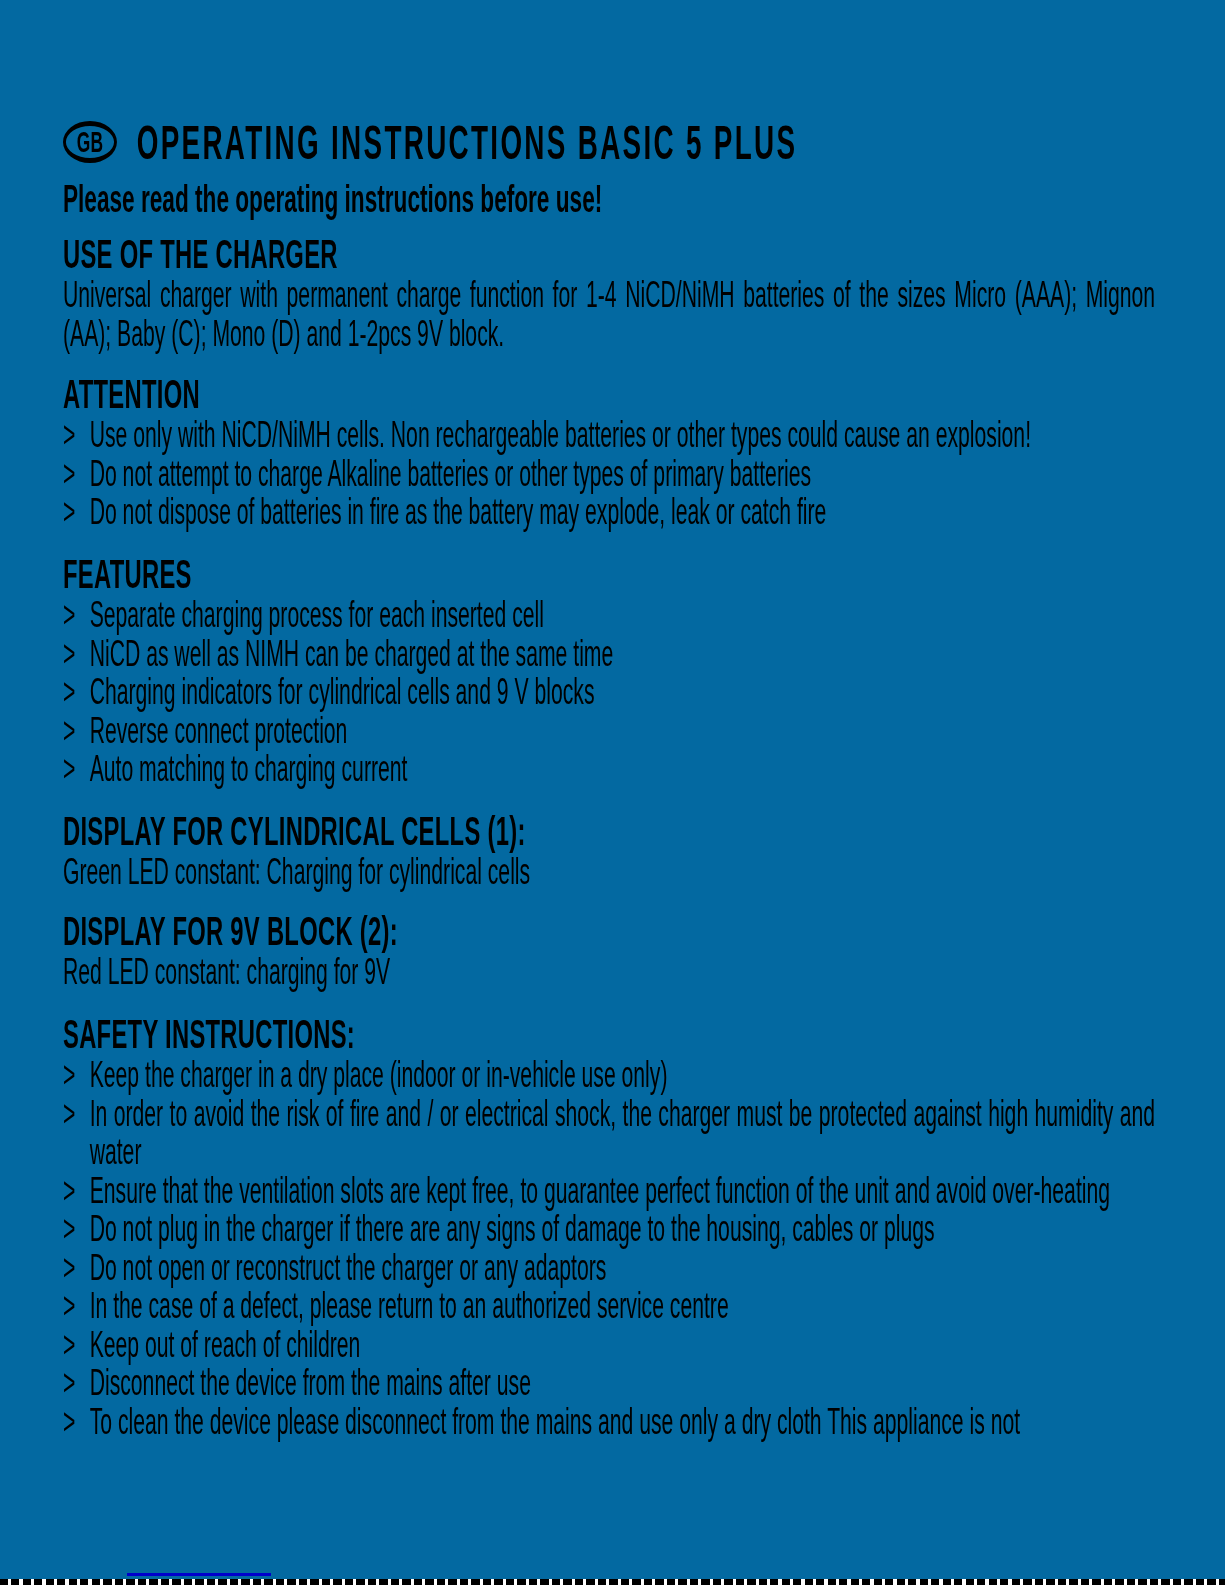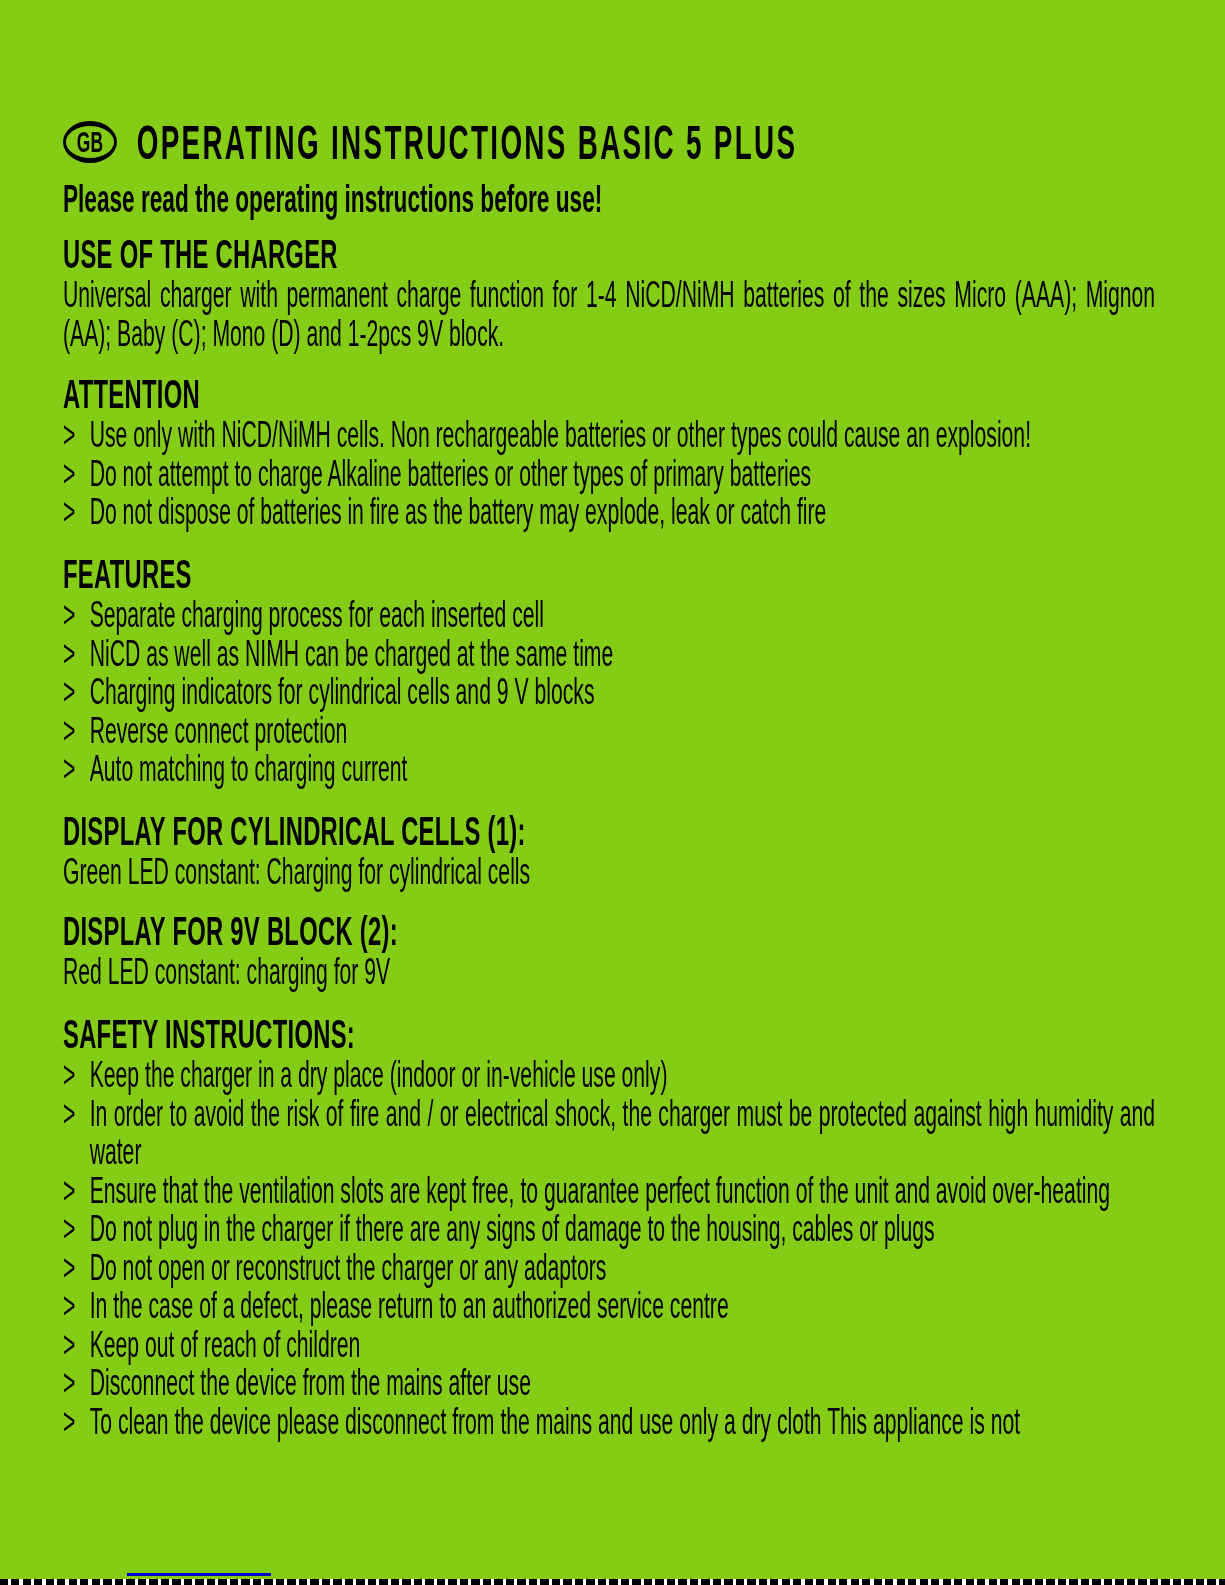--- a/index.html
+++ b/index.html
@@ -6,21 +6,21 @@
   body {
     width: 1225px; height: 1585px;
     background: #ffffff;
     font-family: "Liberation Sans", "DejaVu Sans", sans-serif;
     color: #000000;
     overflow: hidden;
   }
   .page {
     position: relative;
     width: 1225px; height: 1585px;
-    background: #84cc16;
+    background: #0369a1;
     overflow: hidden;
   }
   
   .content {
     position: absolute;
     left: 63px; top: 0;
     width: 1883px; height: 1585px;
     transform: scaleX(0.58);
     transform-origin: 0 0;
   }

